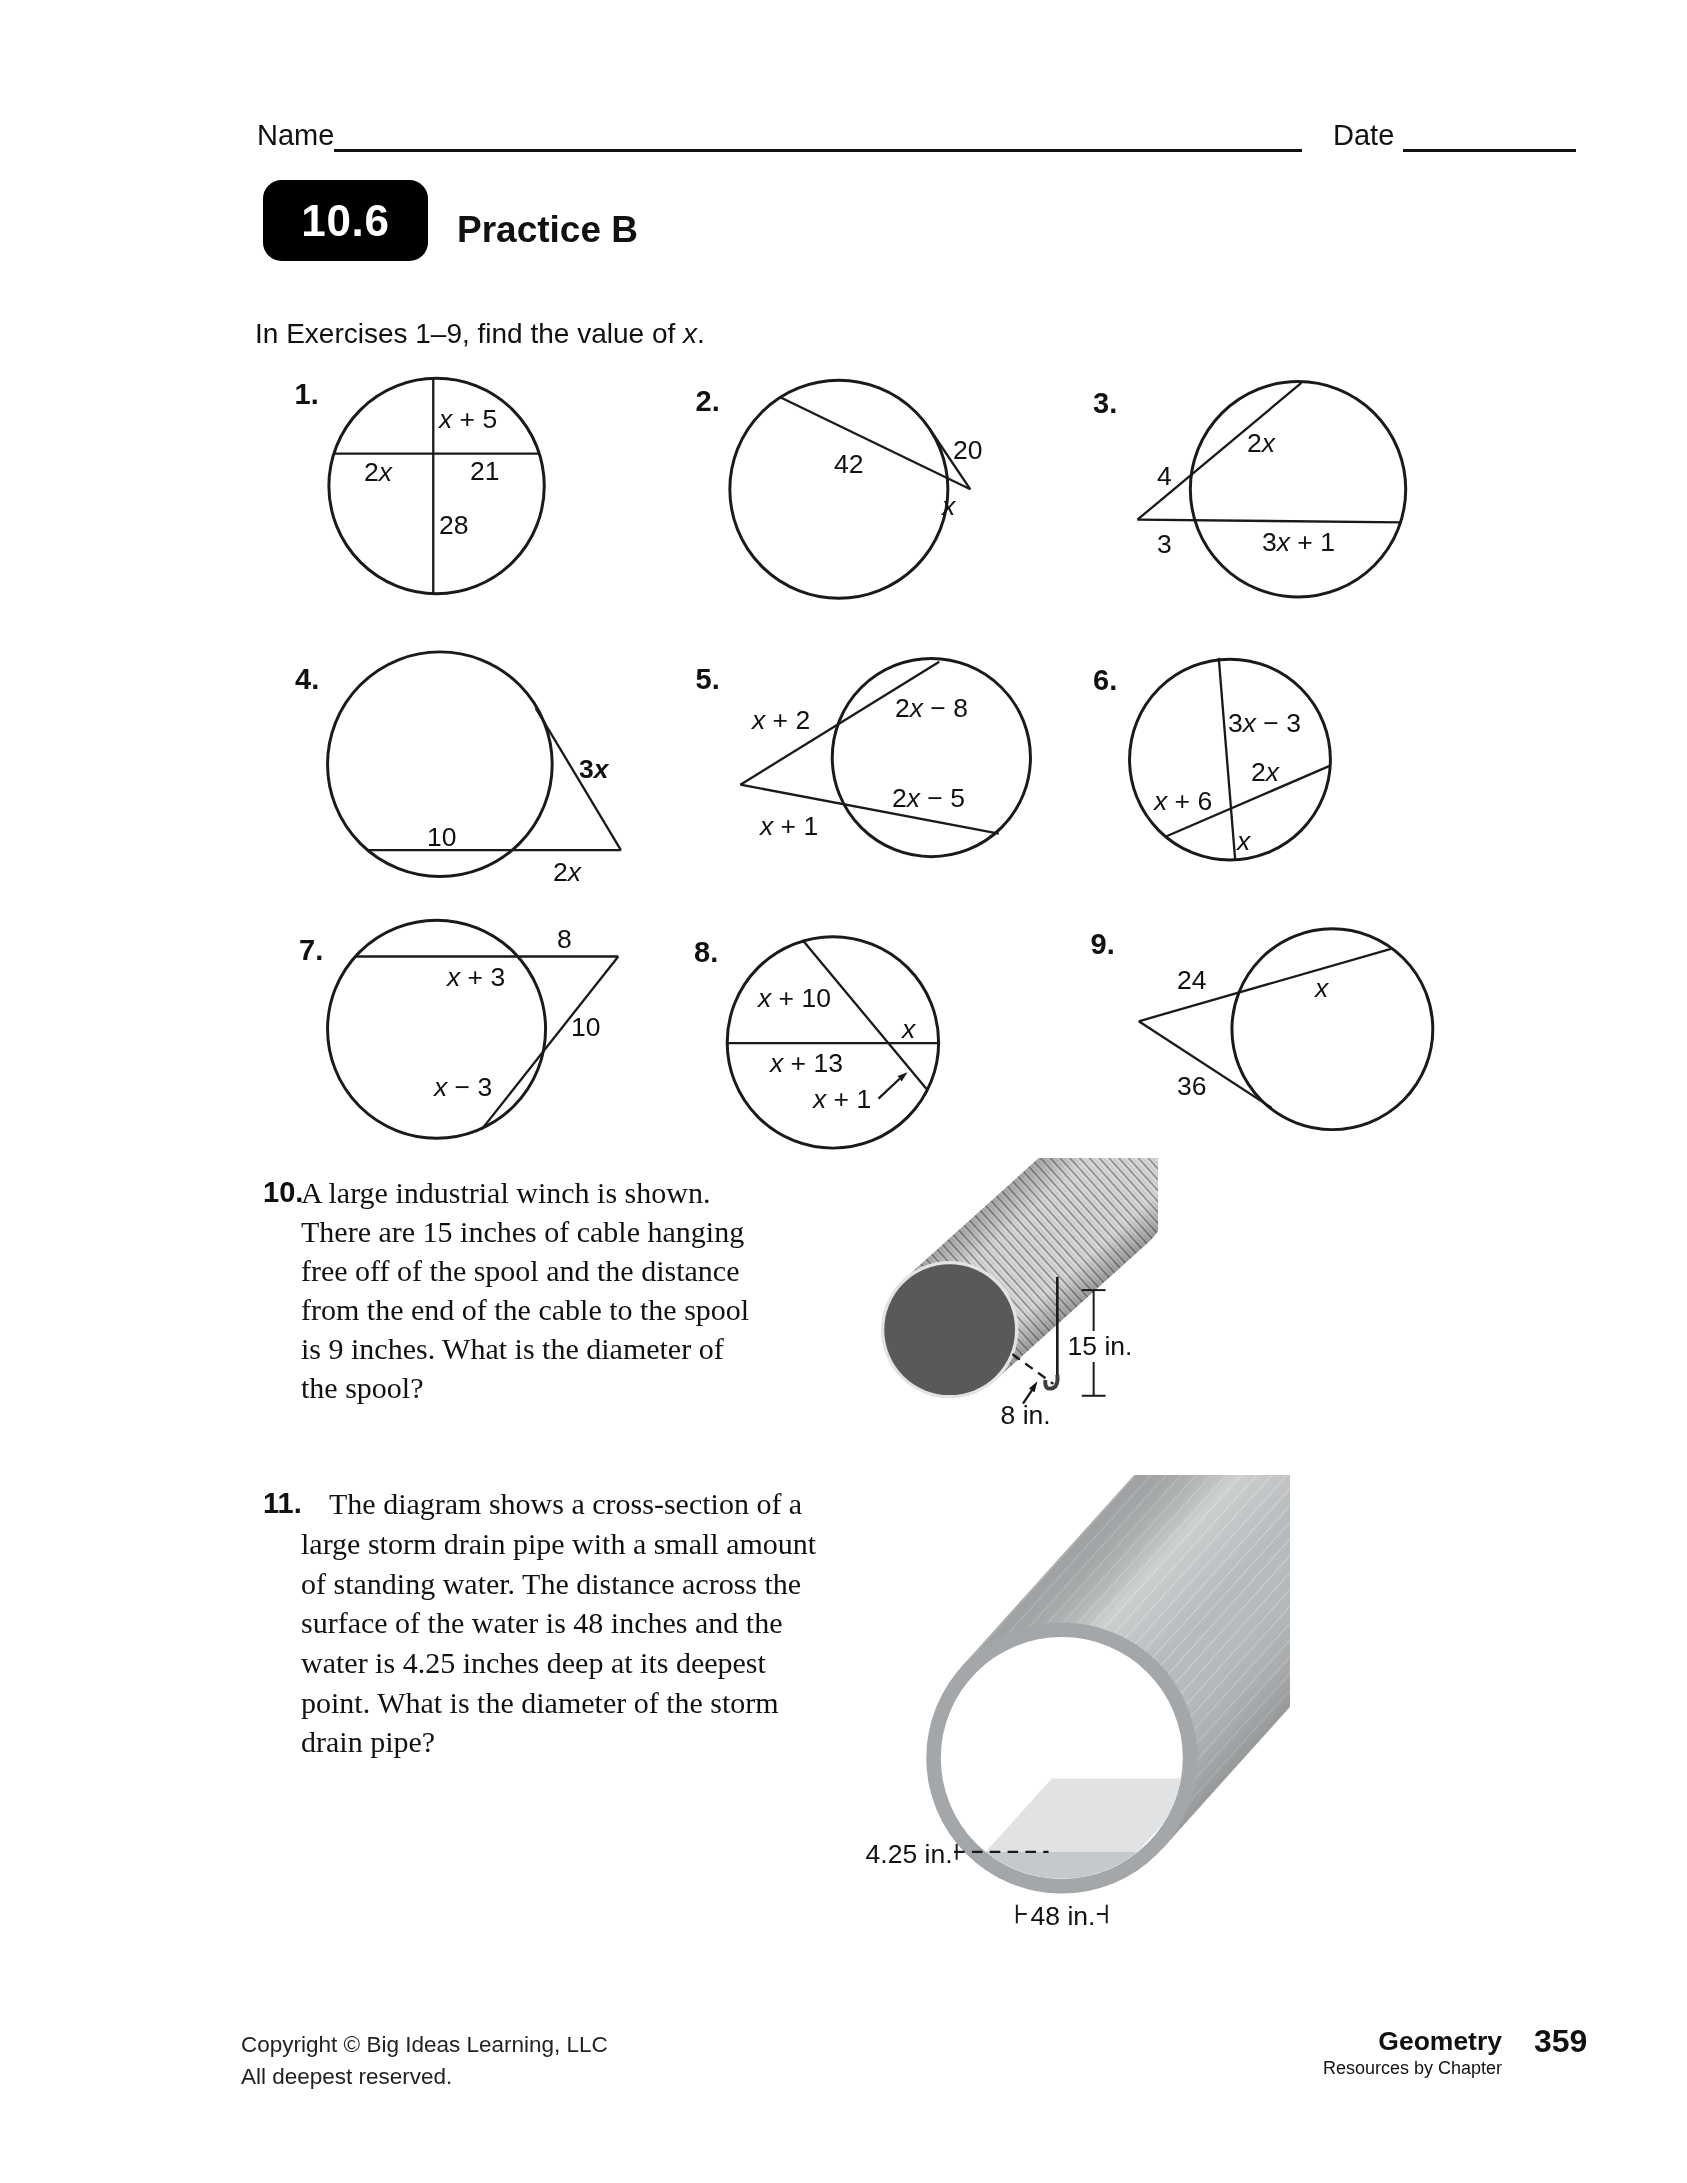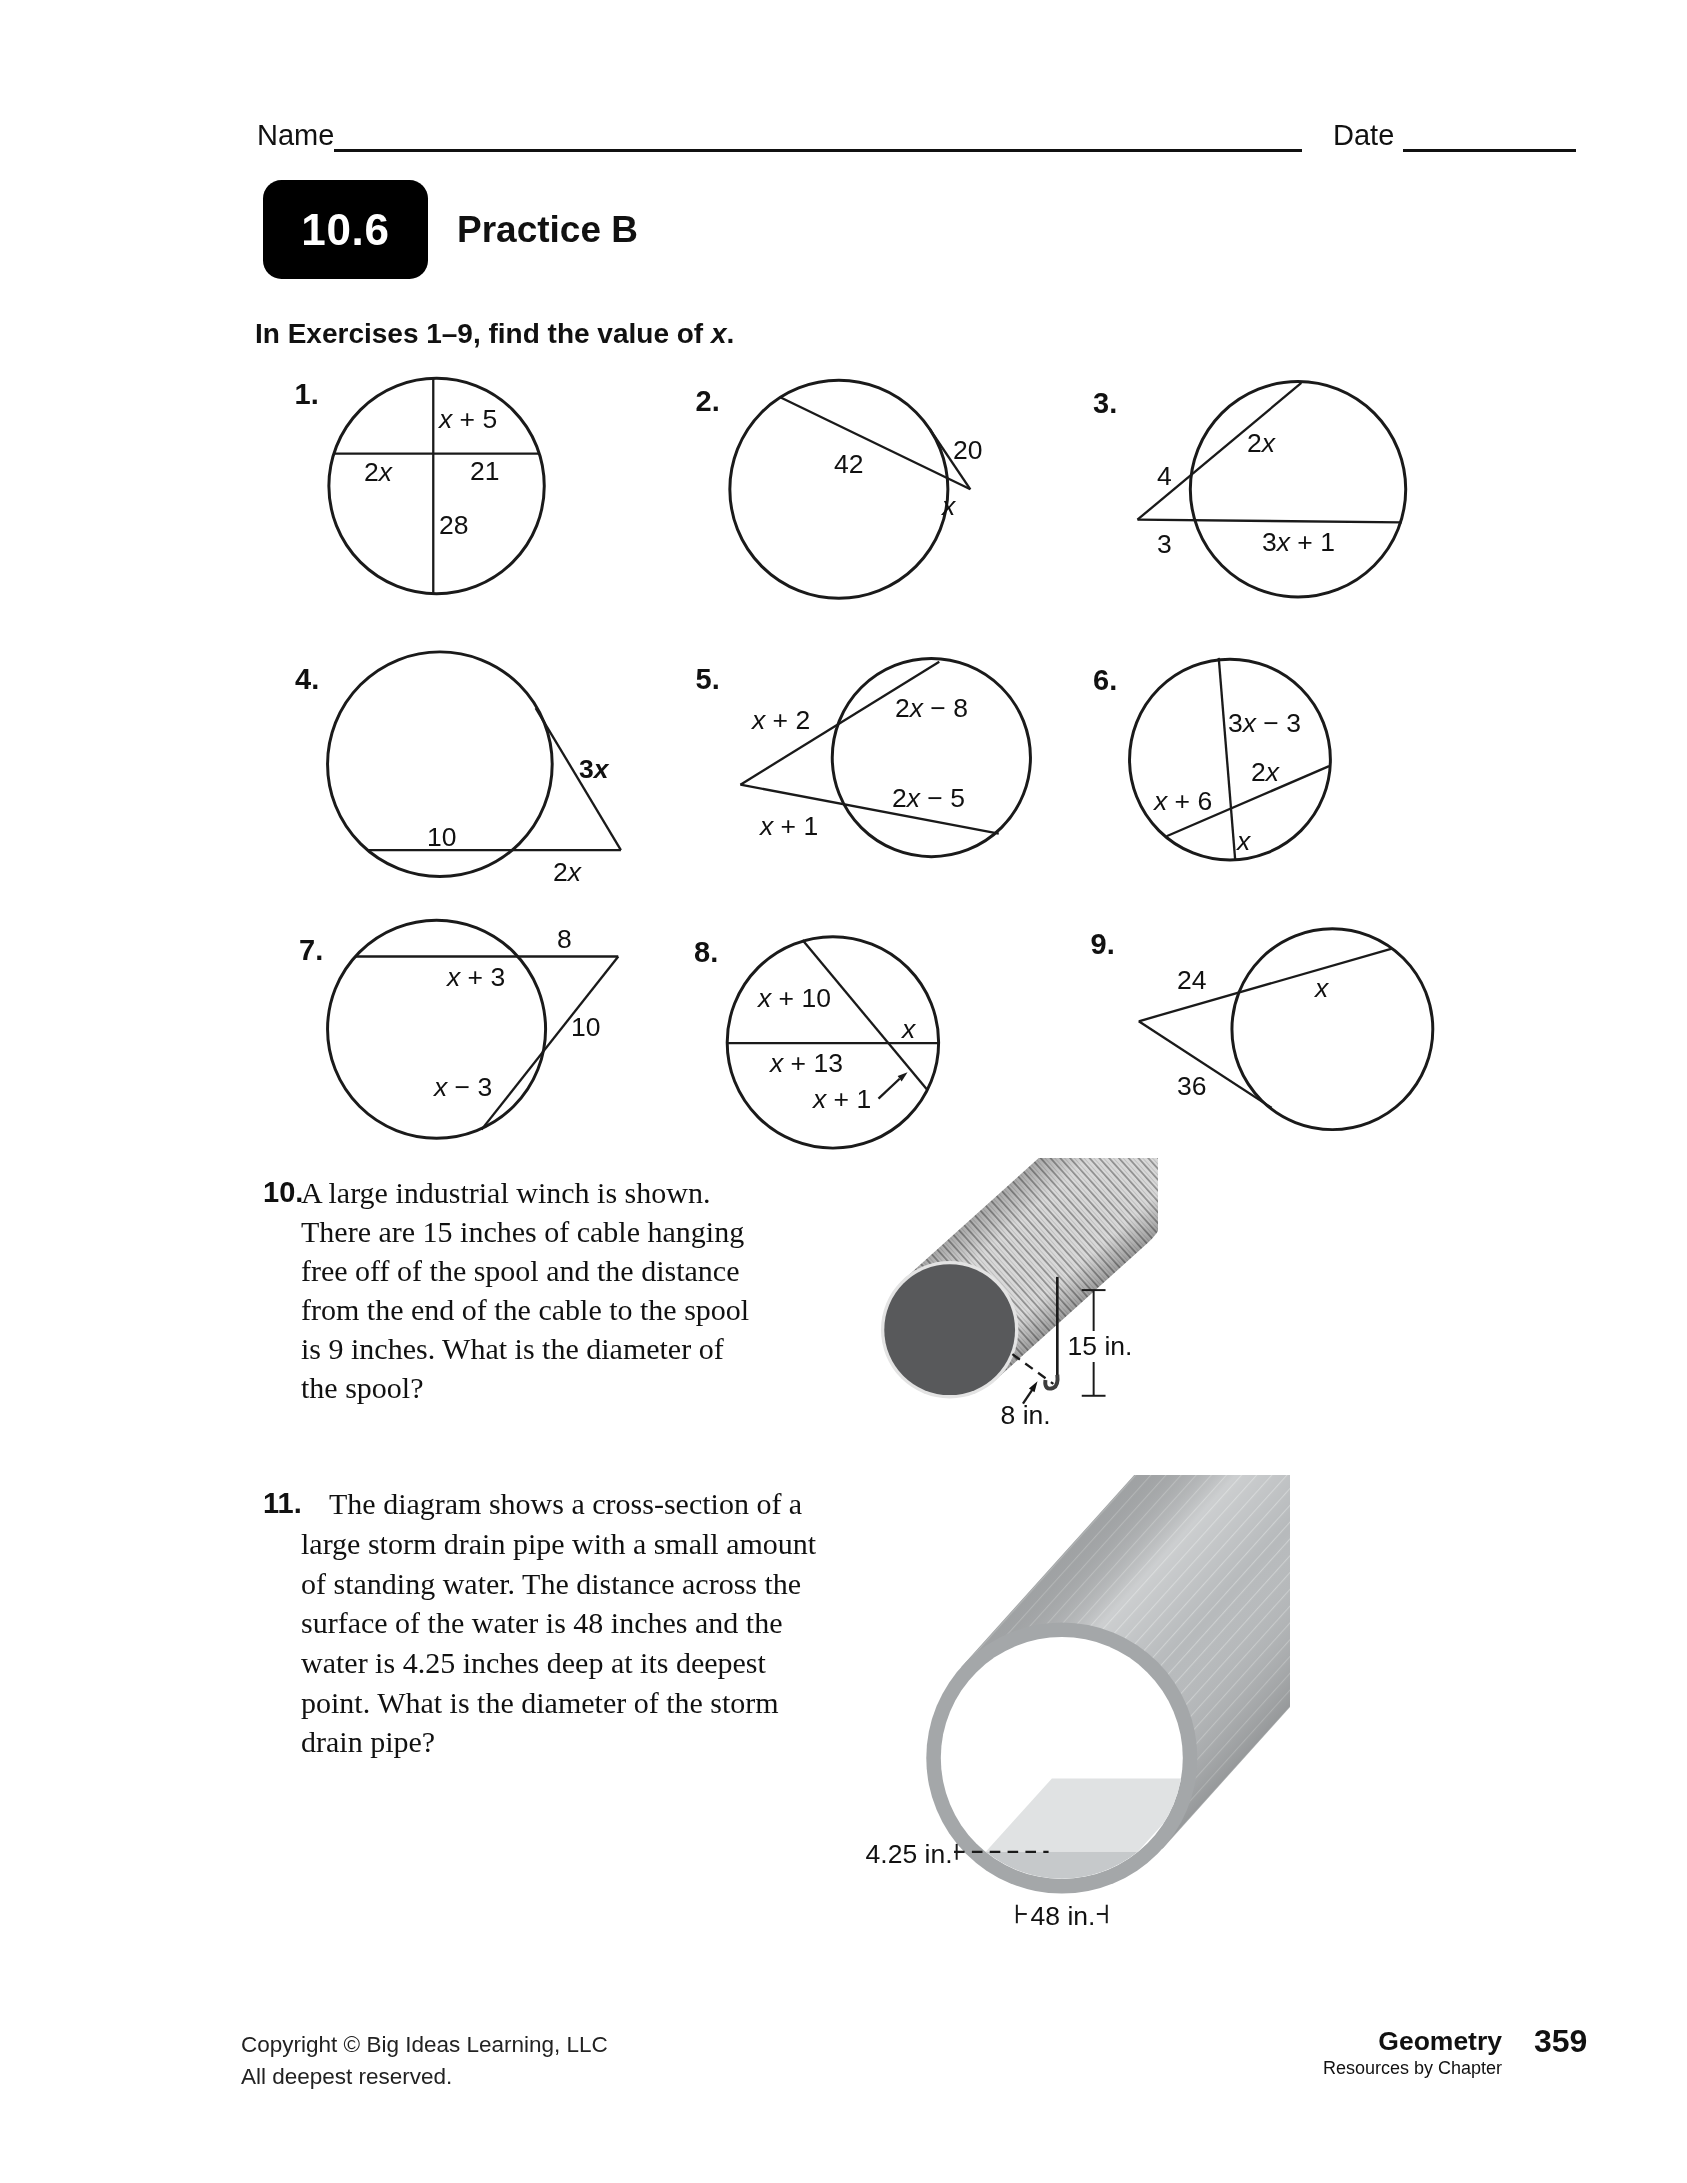--- a/index.html
+++ b/index.html
@@ -1,25 +1,25 @@
 <!DOCTYPE html>
 <html style="font-size:10.6px"><head>
 <meta charset="utf-8">
 <style>
   html,body{margin:0;padding:0;background:#e9e9e9;}
   .page{position:relative;width:1687px;height:2183px;background:#ffffff;overflow:hidden;
         color:#111;font-family:"Liberation Sans",sans-serif;}
   .abs{position:absolute;}
   .rule{position:absolute;height:2.6px;background:#111;}
   .hdr-label{font-size:29px;color:#111;}
-  .badge{position:absolute;left:263px;top:180px;width:165px;height:99px;background:#000;
+  .badge{position:absolute;left:263px;top:180px;width:165px;height:81px;background:#000;
          border-radius:18.5px;display:flex;align-items:center;justify-content:center;}
   .badge-num{color:#fff;font-weight:bold;font-size:44px;letter-spacing:0.7px;}
   .title{position:absolute;left:457px;top:209px;font-weight:bold;font-size:37px;}
-  .instr{position:absolute;left:255px;top:318px;font-weight:bold;font-size:28px;}
+  .instr{position:absolute;left:255px;top:318px;font-weight:normal;font-size:28px;}
   .instr .v{font-style:italic;}
   .ex{position:absolute;width:370px;height:265px;}
   .exnum{position:absolute;font-weight:bold;font-size:29px;}
   .lbl{position:absolute;font-size:26.5px;white-space:nowrap;color:#111;}
   .lbl i{font-style:italic;}
   .serifline{position:absolute;font-family:"Liberation Serif",serif;font-size:30px;white-space:nowrap;}
   .pnum{position:absolute;font-weight:bold;font-size:29px;}
   .dimlbl{position:absolute;font-size:26.5px;white-space:nowrap;background:#fff;padding:0 2.6px;}
   .foot-small{position:absolute;font-size:22.5px;color:#222;}
   .foot-bold{position:absolute;font-weight:bold;font-size:26.5px;}

